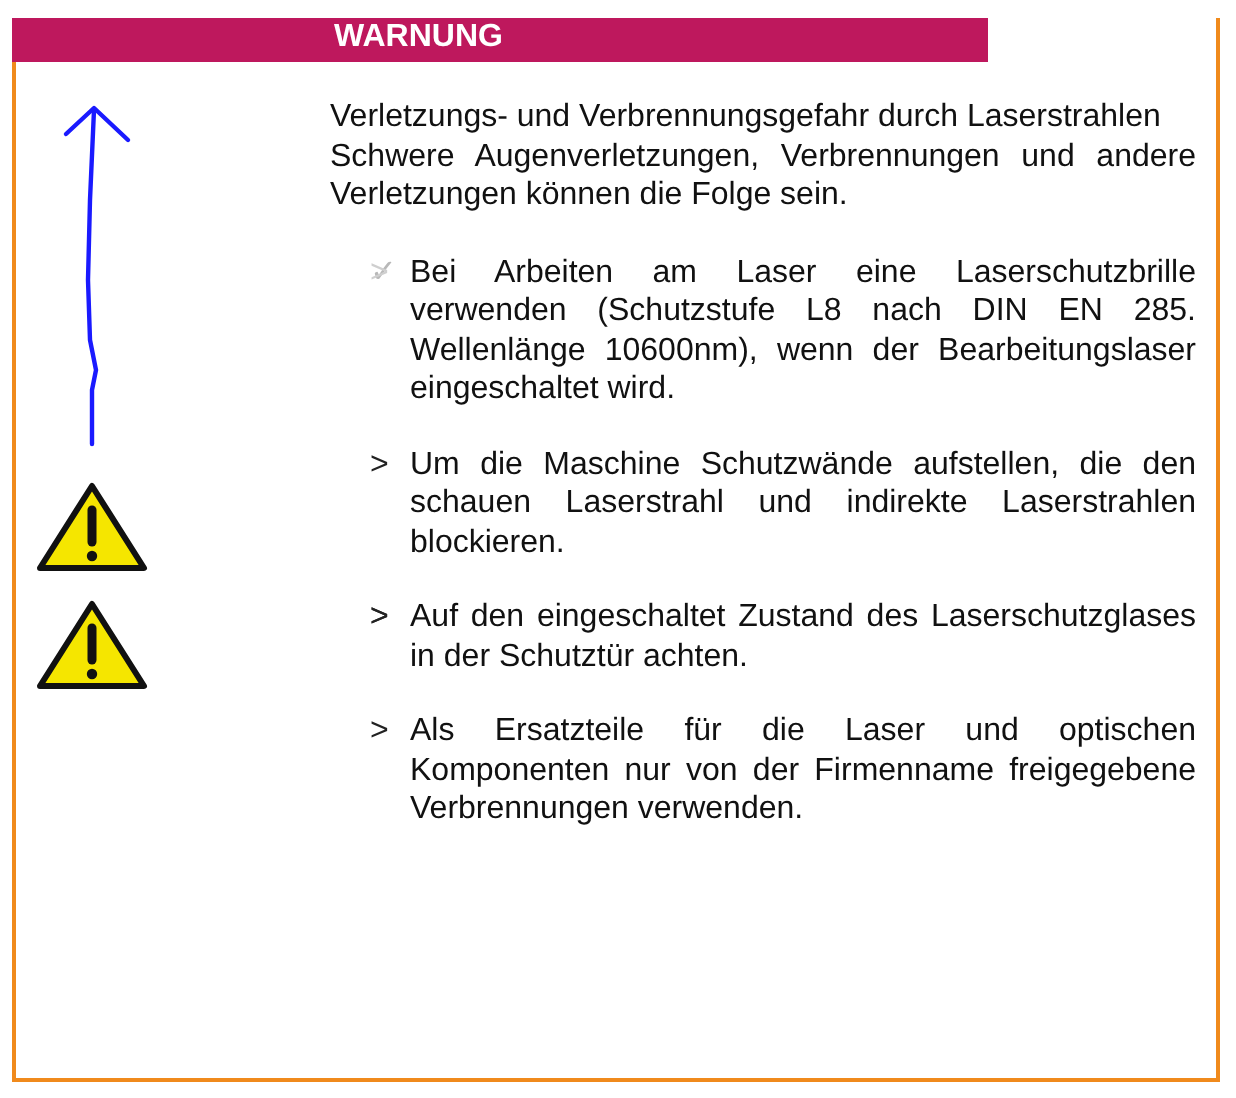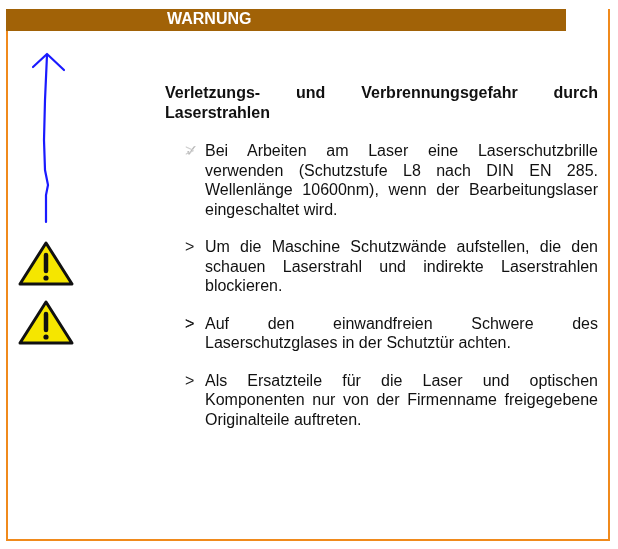--- a/index.html
+++ b/index.html
@@ -1,23 +1,23 @@
 <!DOCTYPE html>
 <html><head>
 <meta charset="utf-8">
 <style>
   html, body { margin: 0; padding: 0; background: #ffffff; }
   body { width: 618px; height: 549px; position: relative; overflow: hidden;
          font-family: "Liberation Sans", sans-serif; color: #111; }
   .box { position: absolute; left: 6px; top: 9px; width: 600px; height: 530px;
          border-left: 2px solid #f08a1c; border-right: 2px solid #f08a1c; border-bottom: 2px solid #f08a1c; }
-  .header { position: absolute; left: 6px; top: 9px; width: 560px; height: 22px; background: #a16207; }
+  .header { position: absolute; left: 6px; top: 9px; width: 488px; height: 22px; background: #be185d; }
   .header-title { position: absolute; left: 161px; top: 1px; color: #fff; font-weight: bold; font-size: 16px; }
   .content { position: absolute; left: 165px; top: 49px; width: 433px; font-size: 16px; line-height: 19.5px; }
-  .heading { font-weight: bold; text-align: justify; text-align-last: left; margin-top: 34px; }
+  .heading { font-weight: normal; text-align: justify; text-align-last: left; }
   .intro { text-align: justify; }
   .list { list-style: none; margin: 19px 0 0 0; padding: 0; }
   .list li { position: relative; padding-left: 40px; margin-bottom: 18px; text-align: justify; }
   .list li .marker { position: absolute; left: 20px; top: 0; }
   .marker.check { color: #b8b8b8; }
   .marker.faint { color: #cfcfcf; }
   .marker.normal { color: #222; }
   .arrow { position: absolute; left: 28px; top: 50px; }
   .warn { position: absolute; left: 17px; }
 </style>
@@ -40,37 +40,38 @@
   <circle cx="29" cy="38" r="2.6" fill="#111"></circle>
 </svg>
 <svg class="warn" style="top:299px" width="58" height="46" viewBox="0 0 58 46">
   <path d="M29 3 L55 44 L3 44 Z" fill="#f5e600" stroke="#111" stroke-width="3" stroke-linejoin="round"></path>
   <path d="M29 15 L29 31" stroke="#111" stroke-width="4.5" stroke-linecap="round"></path>
   <circle cx="29" cy="38" r="2.6" fill="#111"></circle>
 </svg>
 
 <div class="content">
   <div class="heading">Verletzungs- und Verbrennungsgefahr durch Laserstrahlen</div>
+  <div class="intro">Schwere Augenverletzungen, Verbrennungen und andere Verletzungen können die Folge sein.</div>
   <ul class="list">
     <li>
       <span class="marker check">✓</span>
     </li>
     <li>
       <span class="marker faint">&gt;</span>
       <span>Bei Arbeiten am Laser eine Laserschutzbrille verwenden (Schutzstufe L8 nach DIN EN 285. Wellenlänge 10600nm), wenn der Bearbeitungslaser eingeschaltet wird.</span>
     </li>
     <li>
       <span class="marker normal">&gt;</span>
       <span>Um die Maschine Schutzwände aufstellen, die den schauen Laserstrahl und indirekte Laserstrahlen blockieren.</span>
     </li>
     <li>
       <span class="marker normal">&gt;</span>
     </li>
     <li>
       <span class="marker normal">&gt;</span>
-      <span>Auf den einwandfreien Schwere des Laserschutzglases in der Schutztür achten.</span>
+      <span>Auf den eingeschaltet Zustand des Laserschutzglases in der Schutztür achten.</span>
     </li>
     <li>
       <span class="marker normal">&gt;</span>
-      <span>Als Ersatzteile für die Laser und optischen Komponenten nur von der Firmenname freigegebene Originalteile auftreten.</span>
+      <span>Als Ersatzteile für die Laser und optischen Komponenten nur von der Firmenname freigegebene Verbrennungen verwenden.</span>
     </li>
   </ul>
 </div>
 
 </body></html>

